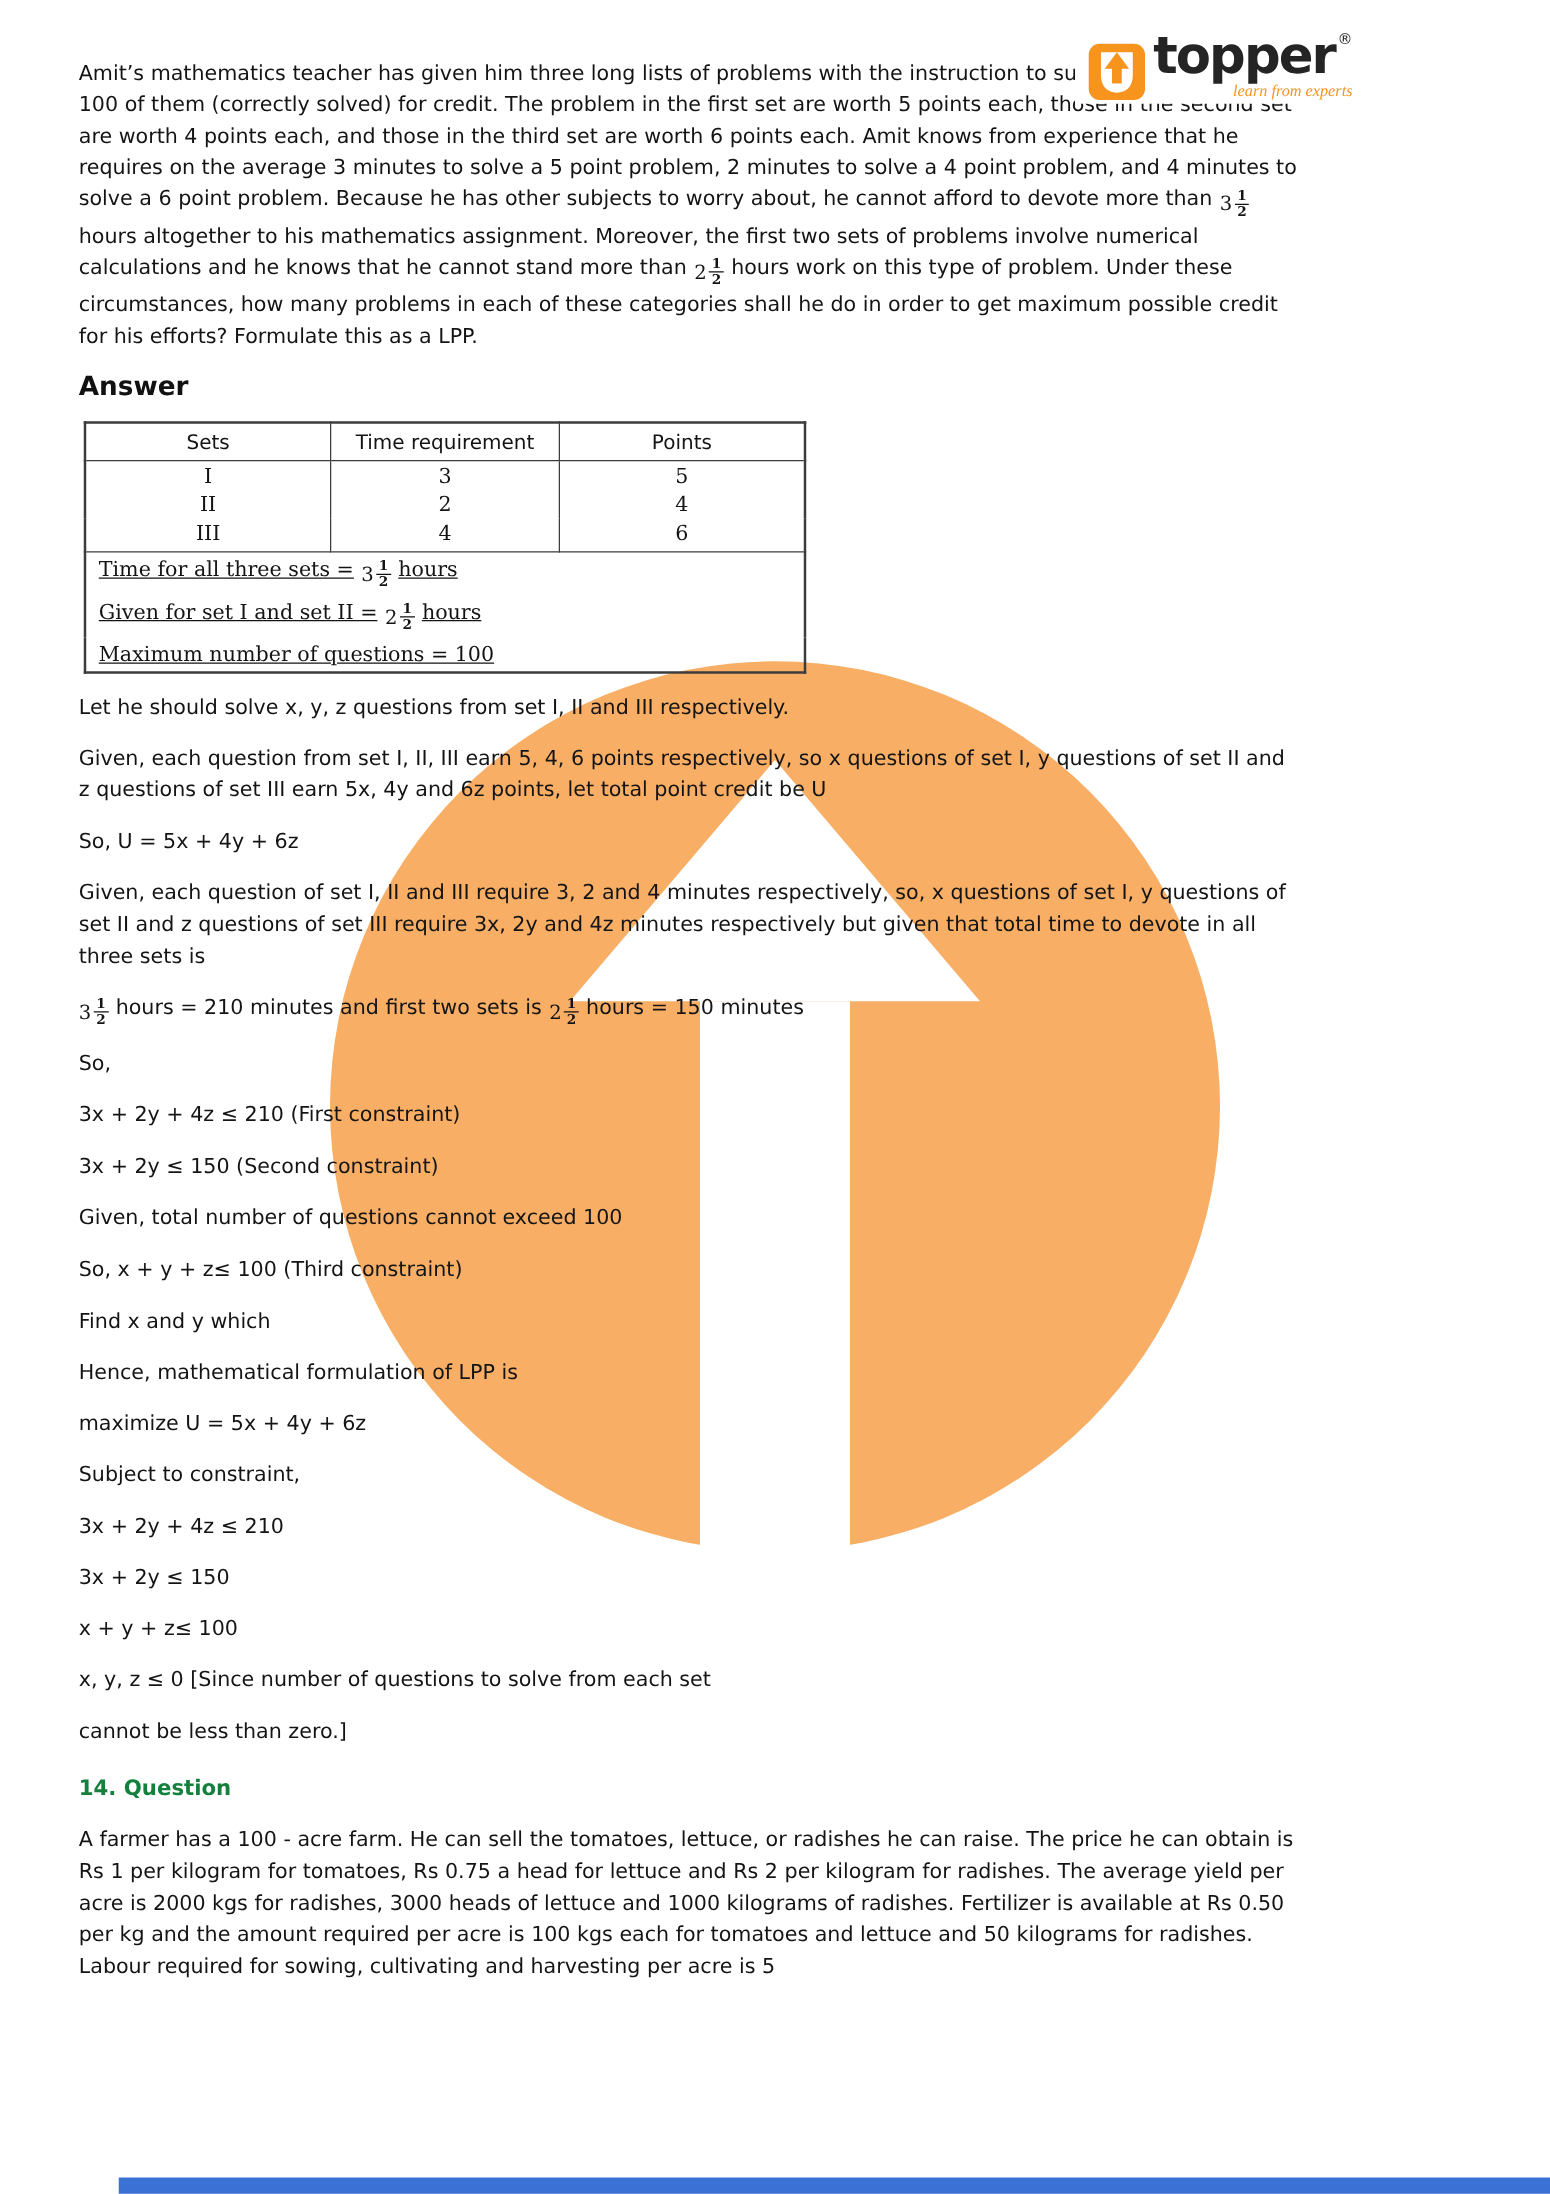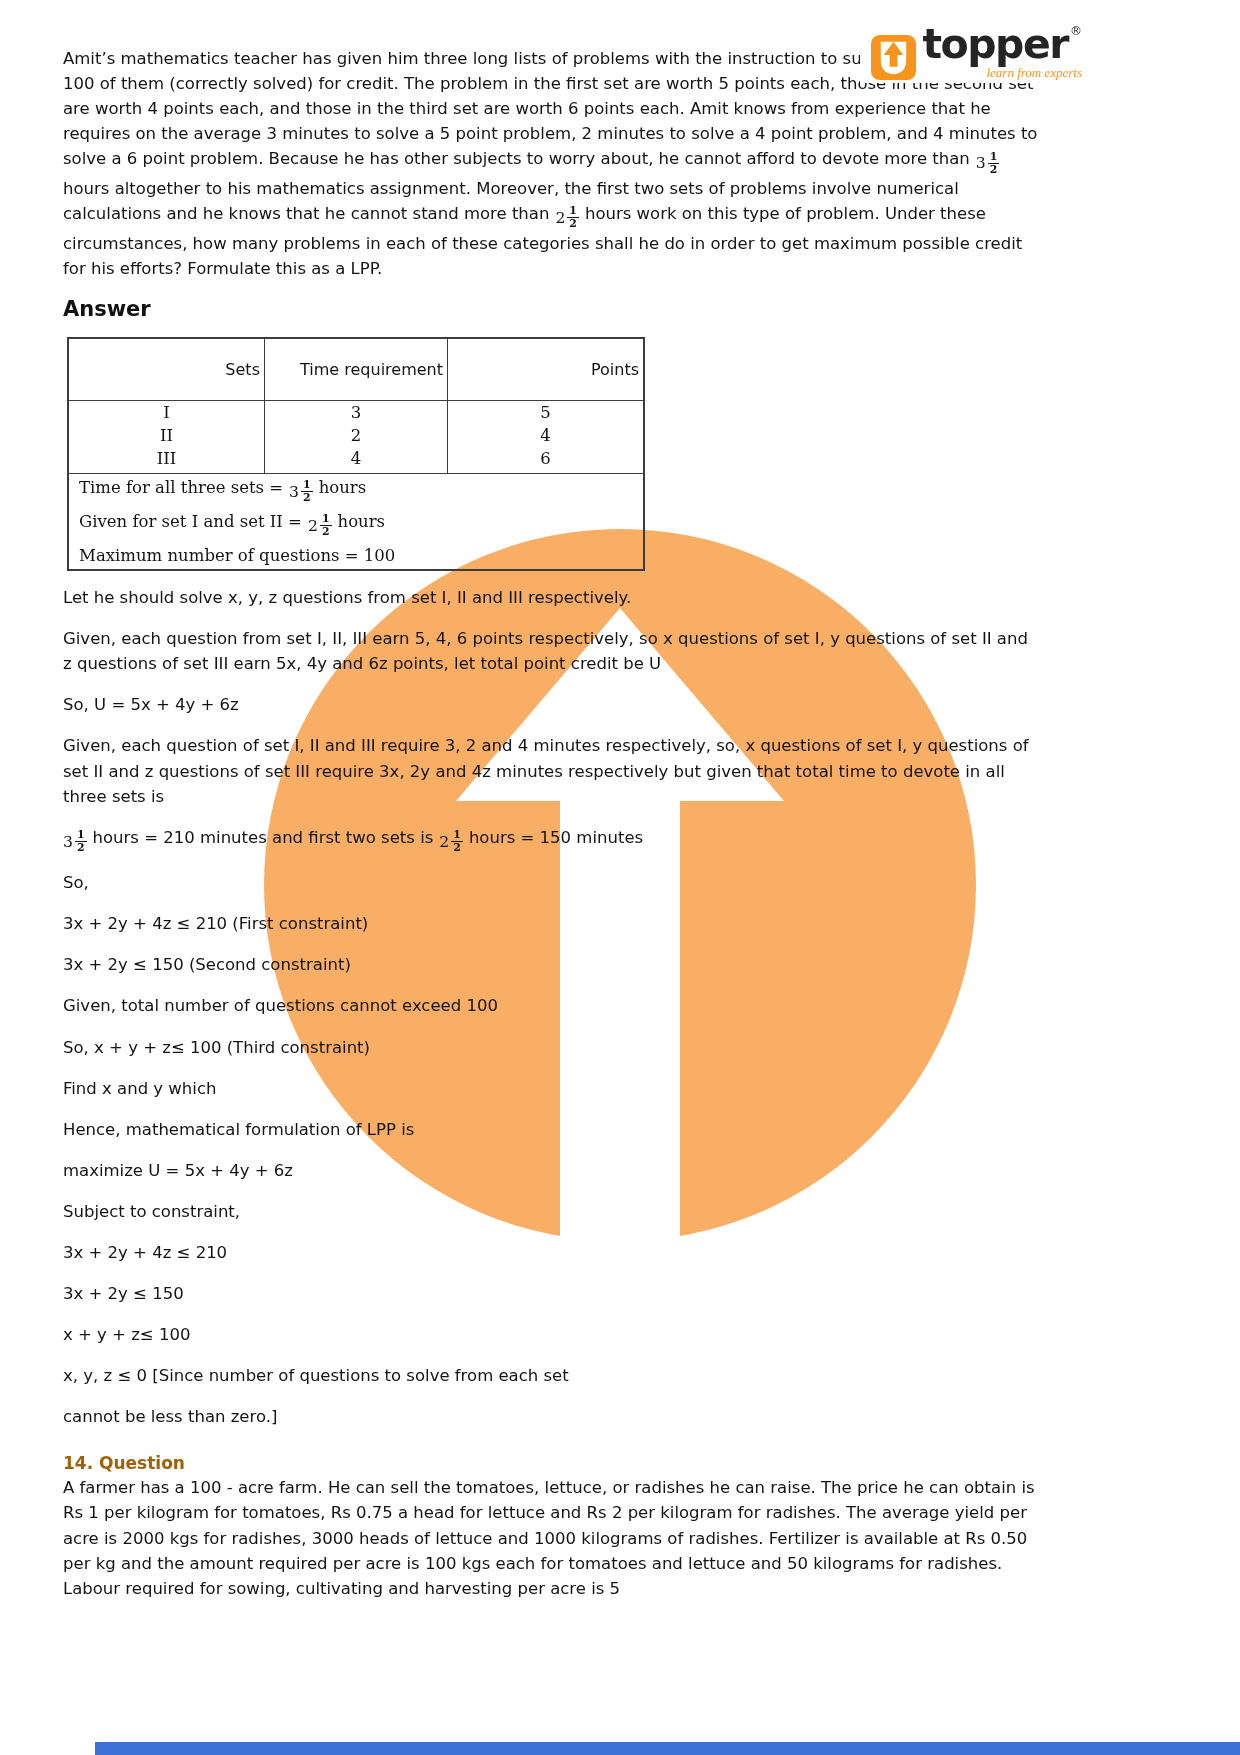--- a/index.html
+++ b/index.html
@@ -33,21 +33,21 @@
   .reg { font-size: 12px; color: #242424; margin-top: -2px; margin-left: 2px; }
   .tagline {
     font-family: Liberation Serif, serif; font-style: italic;
     font-size: 13px; color: #f7941e; margin-top: 1px;
   }
 
   
   .content { position: relative; z-index: 1; padding: 46px 200px 0 63px; }
   p.body-text { font-size: 16.5px; line-height: 1.52; margin: 0 0 16px 0; }
   h3.hdg { font-size: 21px; font-weight: bold; color: #111; margin: 6px 0 16px 0; }
-  h3.q-hdg { font-size: 17px; font-weight: bold; color: #a16207; margin: 24px 0 2px 0; }
+  h3.q-hdg { font-size: 17px; font-weight: bold; color: #15803d; margin: 24px 0 18px 0; }
 
   
   .frac {
     display: inline-flex; align-items: center; margin: 0 6px;
     font-family: "DejaVu Serif", serif; vertical-align: -4px;
   }
   .frac .fw { font-size: 0.95em; margin-right: 2px; }
   .frac .fs {
     display: inline-flex; flex-direction: column; align-items: center;
     font-size: 0.66em; line-height: 1.12; font-weight: bold;
@@ -55,32 +55,32 @@
   .frac .fn { border-bottom: 1.3px solid #111; padding: 0 2px; }
   .frac .fd { padding: 0 2px; }
 
   
   table.answer-table {
     border-collapse: collapse; width: 578px;
     margin: 12px 0 14px 4px; border: 2px solid #3c3c3c;
     background: transparent;
   }
   .answer-table th {
-    font-weight: normal; font-size: 16px; padding: 21px 4px;
-    border: 1px solid #3c3c3c; text-align: right;
+    font-weight: normal; font-size: 16px; padding: 5px 4px;
+    border: 1px solid #3c3c3c; text-align: center;
   }
   .answer-table td.c {
     text-align: center; font-family: "DejaVu Serif", serif;
     font-size: 16.5px; padding: 2px 4px;
     border-left: 1px solid #3c3c3c; border-right: 1px solid #3c3c3c;
   }
   .answer-table tbody.main tr:last-child td { border-bottom: 1px solid #3c3c3c; padding-bottom: 5px; }
   .answer-table td.note {
     font-family: "DejaVu Serif", serif; font-size: 16.5px;
-    text-align: left; padding: 4px 10px; border: none;
+    text-align: left; padding: 4px 10px; border: none; text-decoration: underline;
   }
   .col-sets { width: 190px; } .col-time { width: 177px; } .col-points { width: 190px; }
 
   
   .footer-strip {
     position: absolute; left: 95px; right: 0; bottom: 0; height: 13px;
     background: #3b70d4; z-index: 2;
   }
 </style>
 </head>

